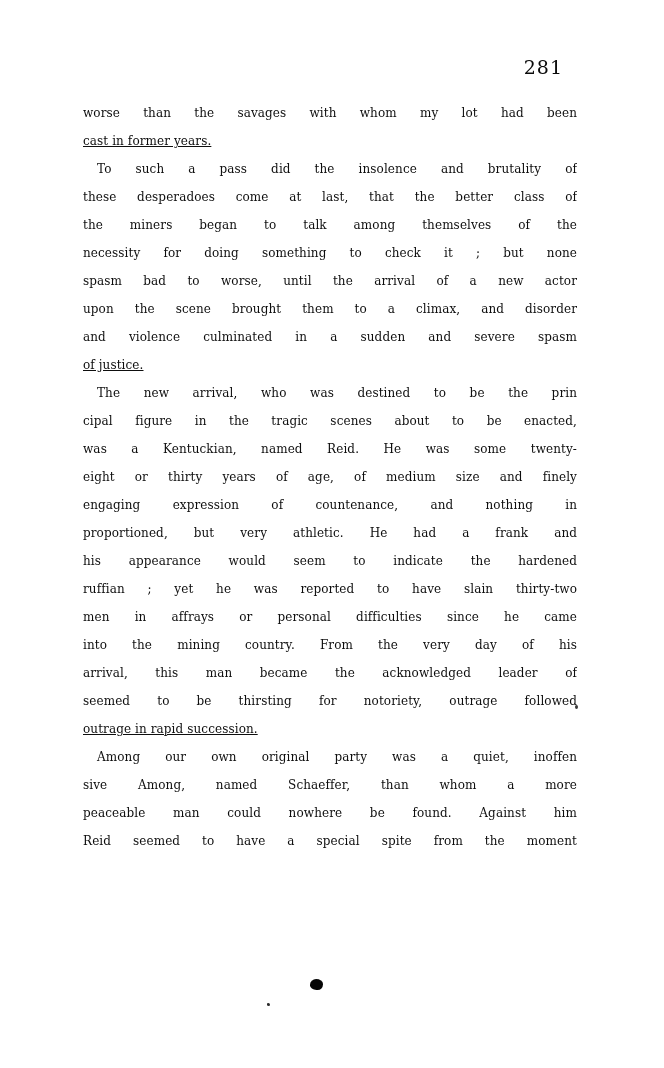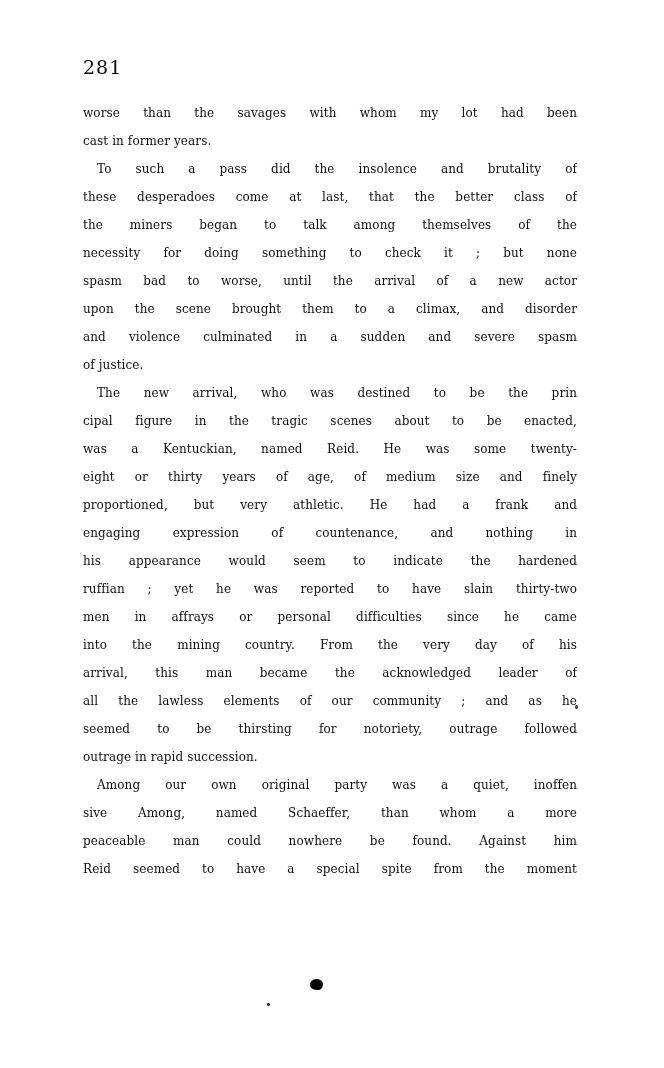--- a/index.html
+++ b/index.html
@@ -18,21 +18,21 @@
     position: absolute;
     inset: 0;
     background: #ffffff;
     color: #0c0c0c;
   }
   .page-number {
     position: absolute;
     top: 53px;
     left: 83px;
     width: 480px;
-    text-align: left;
+    text-align: right;
     font-size: 19px;
     line-height: 28px;
     letter-spacing: 1px;
     color: #0a0a0a;
   }
   .page-text {
     position: absolute;
     left: 83px;
     top: 99px;
     width: 494px;
@@ -49,20 +49,21 @@
     white-space: normal;
   }
   
   .ind {
     text-indent: 14px;
   }
   
   .end {
     text-align: left;
     text-align-last: left;
+    text-decoration: underline;
   }
   
   .ink-blot {
     position: absolute;
     left: 310px;
     top: 979px;
     width: 13px;
     height: 11px;
     background: #060606;
     border-radius: 55% 62% 48% 58% / 60% 52% 58% 50%;
@@ -101,28 +102,27 @@
     <div class="ln">the miners began to talk among themselves of the</div>
     <div class="ln">necessity for doing something to check it ; but none</div>
     <div class="ln">spasm bad to worse, until the arrival of a new actor</div>
     <div class="ln">upon the scene brought them to a climax, and disorder</div>
     <div class="ln">and violence culminated in a sudden and severe spasm</div>
     <div class="ln end">of justice.</div>
     <div class="ln ind">The new arrival, who was destined to be the prin</div>
     <div class="ln">cipal figure in the tragic scenes about to be enacted,</div>
     <div class="ln">was a Kentuckian, named Reid.  He was some twenty-</div>
     <div class="ln">eight or thirty years of age, of medium size and finely</div>
+    <div class="ln">engaging expression of countenance, and nothing in</div>
     <div class="ln">proportioned, but very athletic.  He had a frank and</div>
-    <div class="ln">engaging expression of countenance, and nothing in</div>
     <div class="ln">his appearance would seem to indicate the hardened</div>
     <div class="ln">ruffian ; yet he was reported to have slain thirty-two</div>
     <div class="ln">men in affrays or personal difficulties since he came</div>
     <div class="ln">into the mining country.  From the very day of his</div>
     <div class="ln">arrival, this man became the acknowledged leader of</div>
-    <div class="ln">all the lawless elements of our community ; and as he</div>
     <div class="ln">seemed to be thirsting for notoriety, outrage followed</div>
     <div class="ln end">outrage in rapid succession.</div>
     <div class="ln ind">Among our own original party was a quiet, inoffen</div>
     <div class="ln">sive Among, named Schaeffer, than whom a more</div>
     <div class="ln">peaceable man could nowhere be found.  Against him</div>
     <div class="ln">Reid seemed to have a special spite from the moment</div>
   </div>
 
   <div class="ink-blot"></div>
   <div class="ink-speck"></div>

